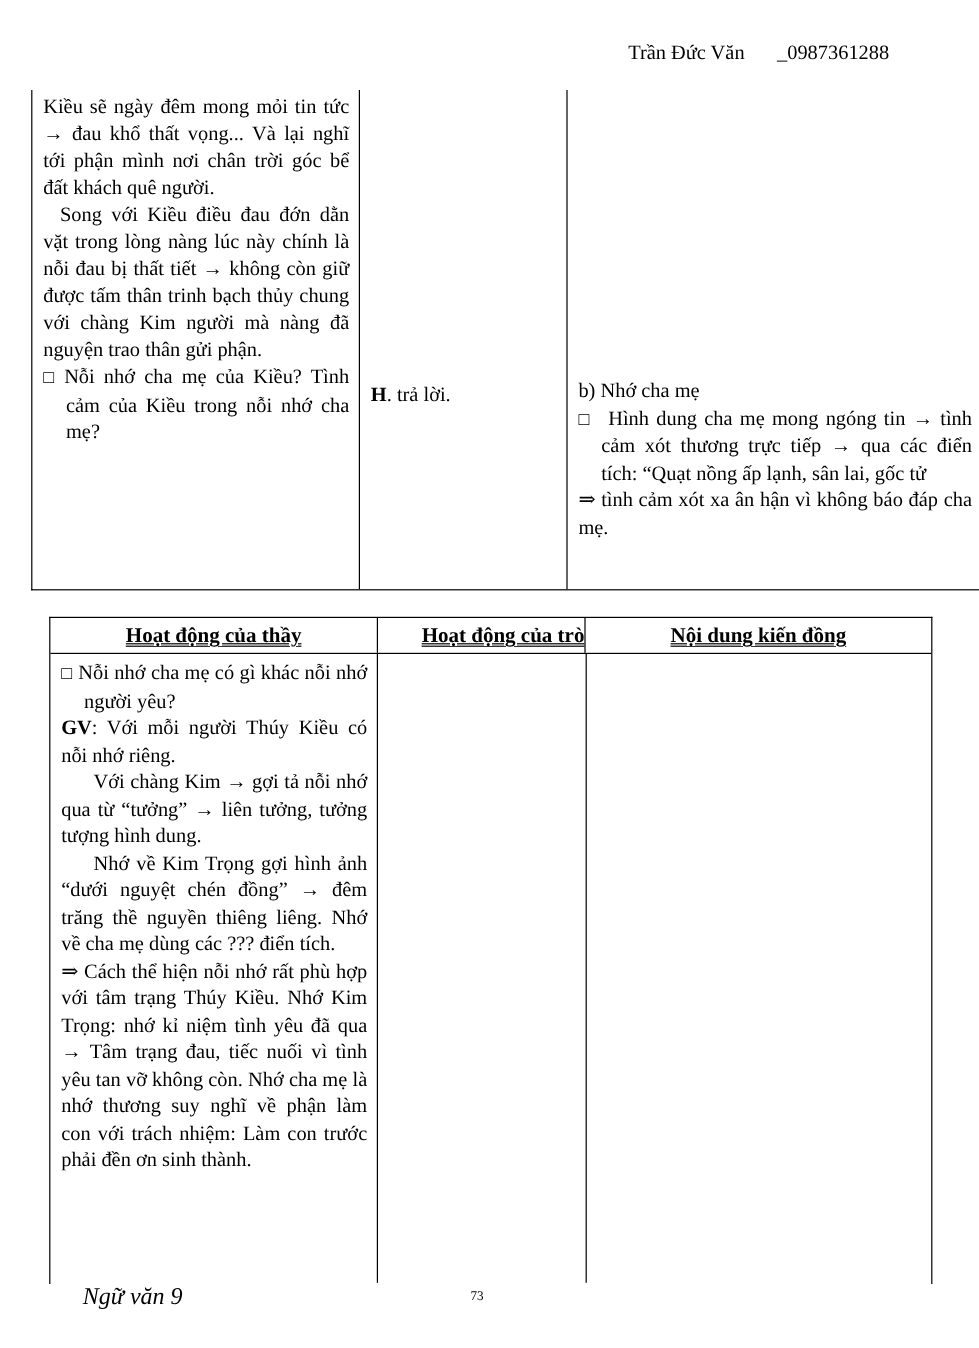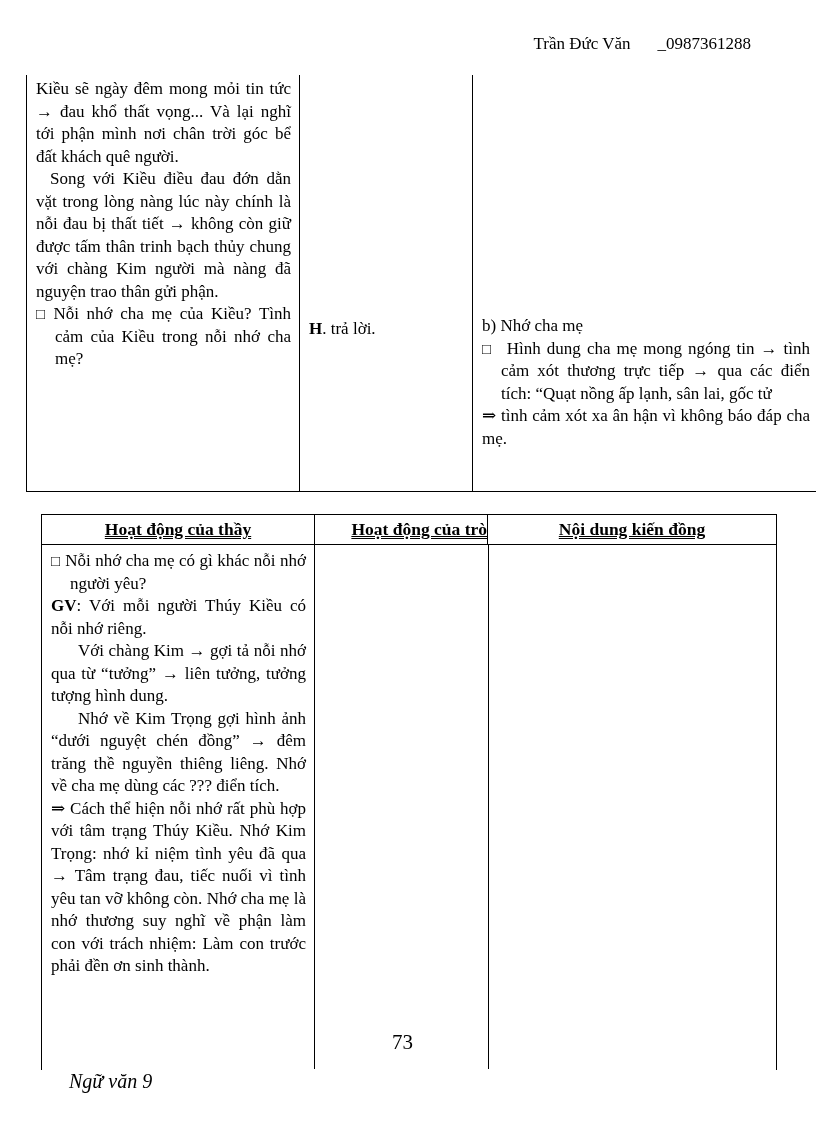--- a/index.html
+++ b/index.html
@@ -7,21 +7,21 @@
     width: 816px; height: 1123px;
     background: #ffffff; color: #000000;
     font-family: "Liberation Serif", "DejaVu Serif", serif;
     font-size: 17px; line-height: 22.5px;
     position: relative;
   }
   p { margin: 0; }
   .just { text-align: justify; }
 
   .page-header {
-    position: absolute; top: 33px; left: 16px; width: 735px;
+    position: absolute; top: 33px; left: 6px; width: 735px;
     text-align: right; white-space: nowrap;
   }
   .page-header .phone { margin-left: 27px; }
 
   
   .t1 {
     position: absolute; left: 26px; top: 75px; width: 792px; height: 417px;
     box-sizing: border-box; display: flex;
     border: 1.5px solid #000; border-top: none;
   }
@@ -51,21 +51,21 @@
   .w1 { width: 272px; }
   .w2 { width: 173px; border-left: 1.5px solid #000; justify-content: flex-end; }
   .w3 { flex: 1; border-left: 1.5px solid #000; }
   .t2 .c1b { box-sizing: border-box; padding: 5px 8px 0 9px; }
 
   .footer-book {
     position: absolute; left: 69px; top: 1070px;
     font-style: italic; font-size: 20px;
   }
   .footer-page {
-    position: absolute; left: 392px; top: 1031px; font-size: 21px;
+    position: absolute; left: 392px; top: 1069px; font-size: 11px;
   }
 </style>
 </head>
 <body>
 
 <div class="page">
 
   <div class="page-header">
     <span>Trần Đức Văn</span><span class="phone">_0987361288</span>
   </div>

